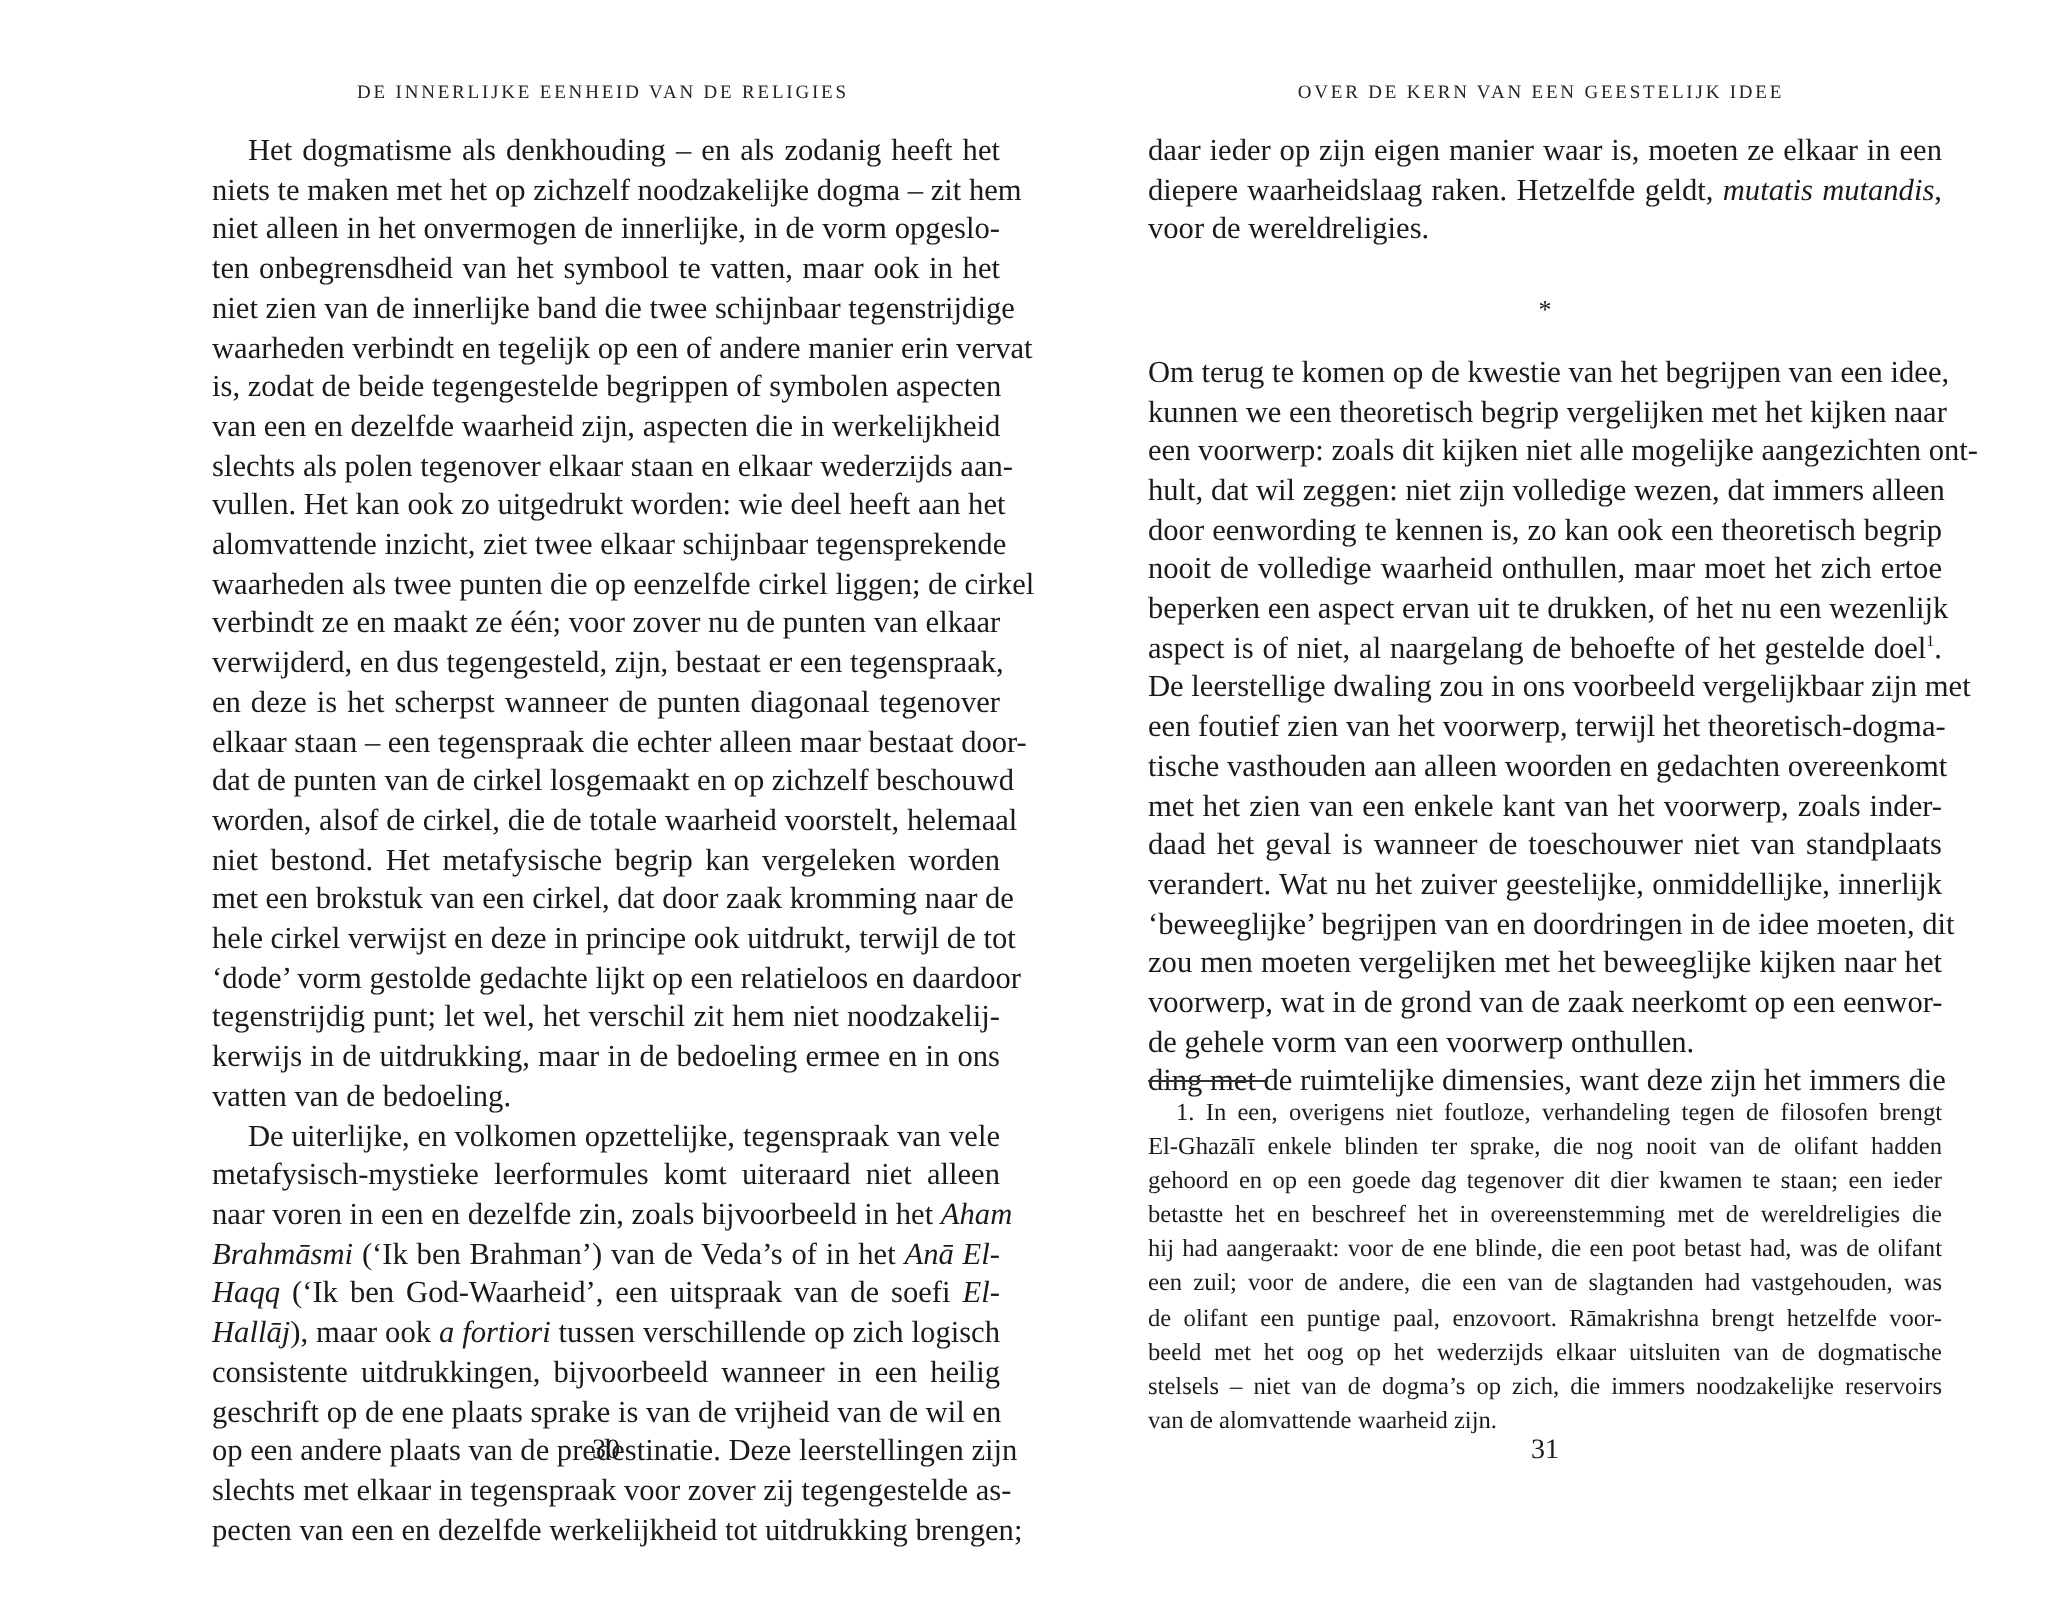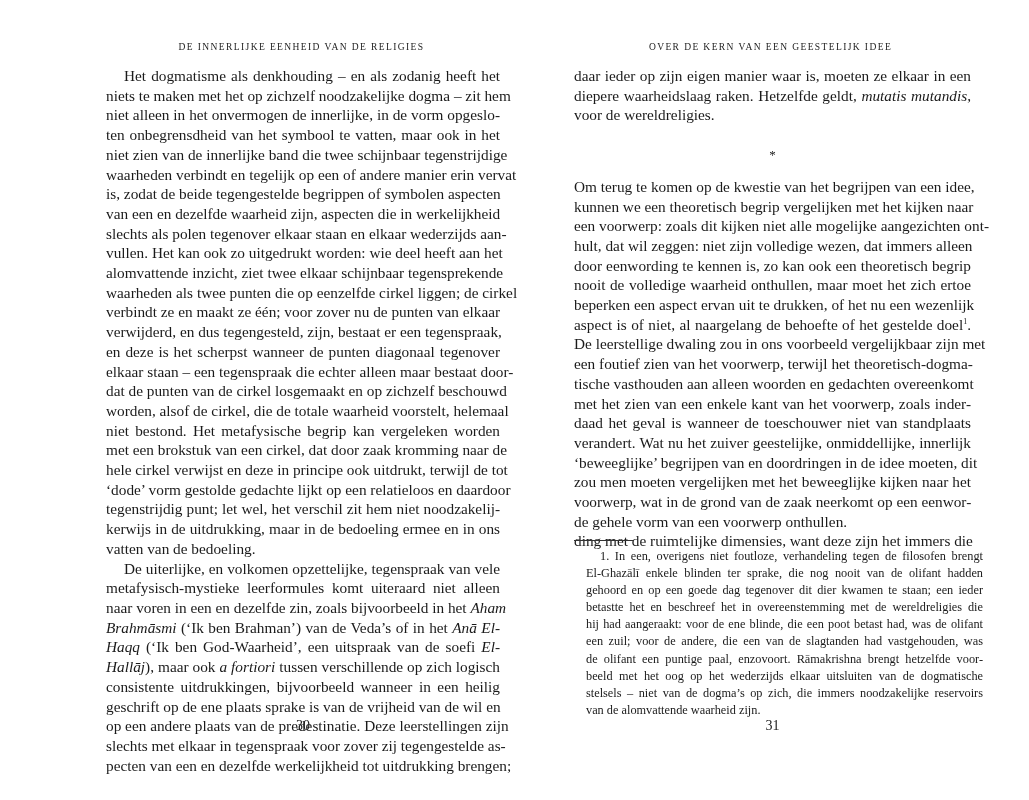--- a/index.html
+++ b/index.html
@@ -16,21 +16,21 @@
   .left .body-text { left:84px; top:66px; width:394px; }
   .right .body-text { left:60px; top:66px; width:397px; }
   .line { display:block; white-space:nowrap; text-align:justify; text-align-last:justify; }
   .line.last { text-align-last:left; }
   .indent { padding-left:18px; }
   .asterism { display:block; text-align:center; font-size:13px; margin:6px 0 12px 0; }
   em { font-style:italic; }
   sup { font-size:8px; vertical-align:super; line-height:0; }
   .fn-rule { position:absolute; left:60px; top:540px; width:60px; border-top:1px solid #333; }
   .footnote { position:absolute; left:60px; top:548px; width:397px;
-              font-size:12.3px; line-height:17.1px;margin-left:12px; }
+              font-size:12.3px; line-height:17.1px; }
   .folio { position:absolute; top:718px; font-size:14px; text-align:center;font-family:Liberation Serif, serif; }
   .left .folio { left:84px; width:394px; }
   .right .folio { left:60px; width:397px; }
 </style>
 </head>
 <body>
 
 <div class="page left">
   <div class="running-head">De innerlijke eenheid van de religies</div>
   <div class="body-text" id="left-body">

